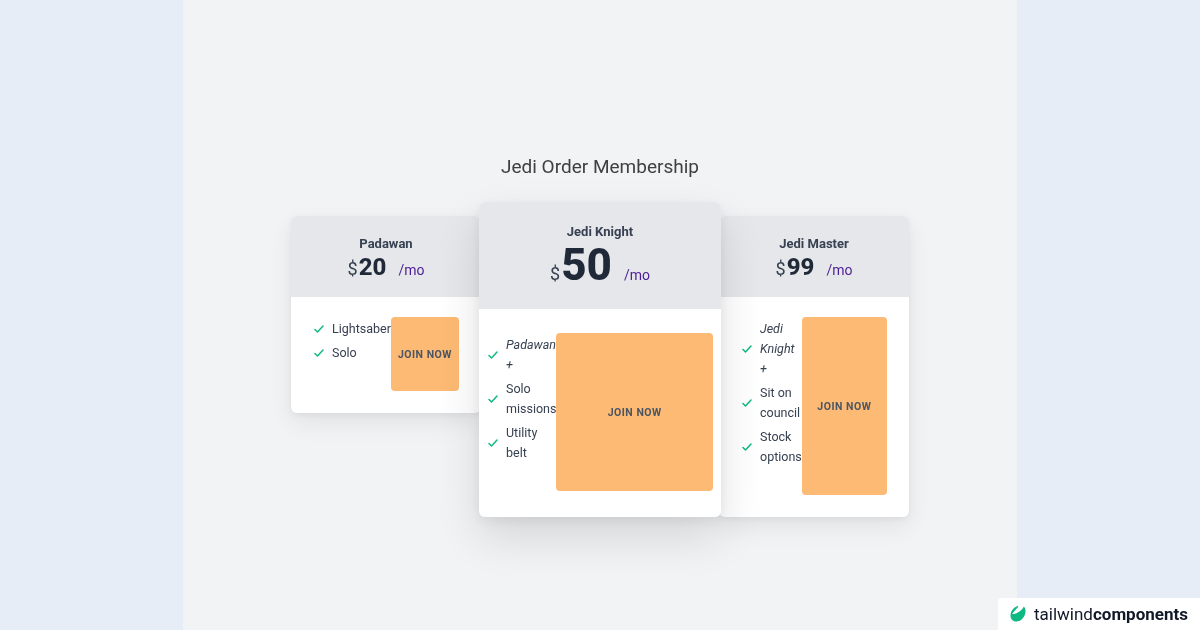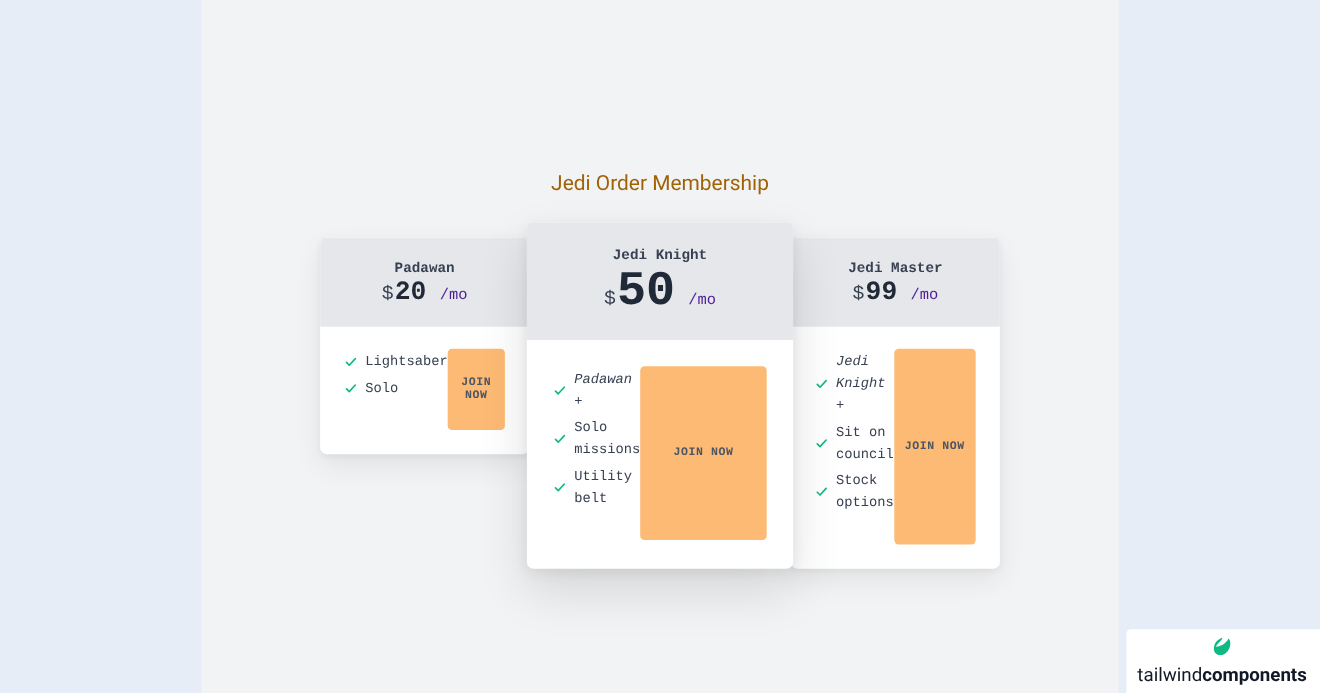--- a/index.html
+++ b/index.html
@@ -18,31 +18,30 @@
     width: 834px;
     height: 630px;
     background: #f2f3f5;
   }
   .headline {
     position: absolute;
     top: 155px;
     left: 0; right: 0;
     text-align: center;
     font-size: 19px;
-    color: #a16207;
+    color: #404040;
     font-weight: 400;
   }
   .cards {
     position: absolute;
     top: 216px;
     left: 0; right: 0;
     display: flex;
     justify-content: center;
     align-items: flex-start;
-    font-family: Liberation Mono, monospace;
   }
   .card {
     width: 190px;
     background: #fff;
     border-radius: 6px;
     box-shadow: 0 10px 25px rgba(0,0,0,0.07), 0 2px 6px rgba(0,0,0,0.05);
     overflow: hidden;
     display: flex;
     flex-direction: column;
   }
@@ -74,21 +73,21 @@
   }
   .currency { font-size: 18px; font-weight: 400; margin-right: 1px; }
   .price { font-size: 24px; font-weight: 800; color: #1f2937; line-height: 1; }
   .card.featured .price { font-size: 44px; }
   .per { font-size: 14px; font-weight: 400; color: #4c1d95; margin-left: 12px; }
   .card-body {
     padding: 20px 22px 22px;
     display: flex;
     flex-direction: row;
   }
-  .card.featured .card-body { padding: 24px 24px 26px; }
+  .card.featured .card-body { padding: 24px 8px 26px; }
   .features { list-style: none; margin-bottom: 26px; }
   .features li {
     font-size: 12.5px;
     color: #374151;
     display: flex;
     align-items: center;
     gap: 7px;
     padding: 2px 0;
     line-height: 1.6;
   }
@@ -117,21 +116,20 @@
     right: 0;
     bottom: 0;
     background: #fff;
     padding: 6px 12px 6px 10px;
     display: flex;
     align-items: center;
     gap: 6px;
     font-size: 17px;
     color: #111827;
     border-top-left-radius: 4px;
-    flex-direction: column;
   }
   .brand .leaf {
     width: 20px; height: 20px;
     display: inline-flex; align-items: center; justify-content: center;
   }
   .brand .leaf svg { width: 20px; height: 20px; }
   .brand .w1 { font-weight: 400; }
   .brand .w2 { font-weight: 700; }
 </style>
 </head>

